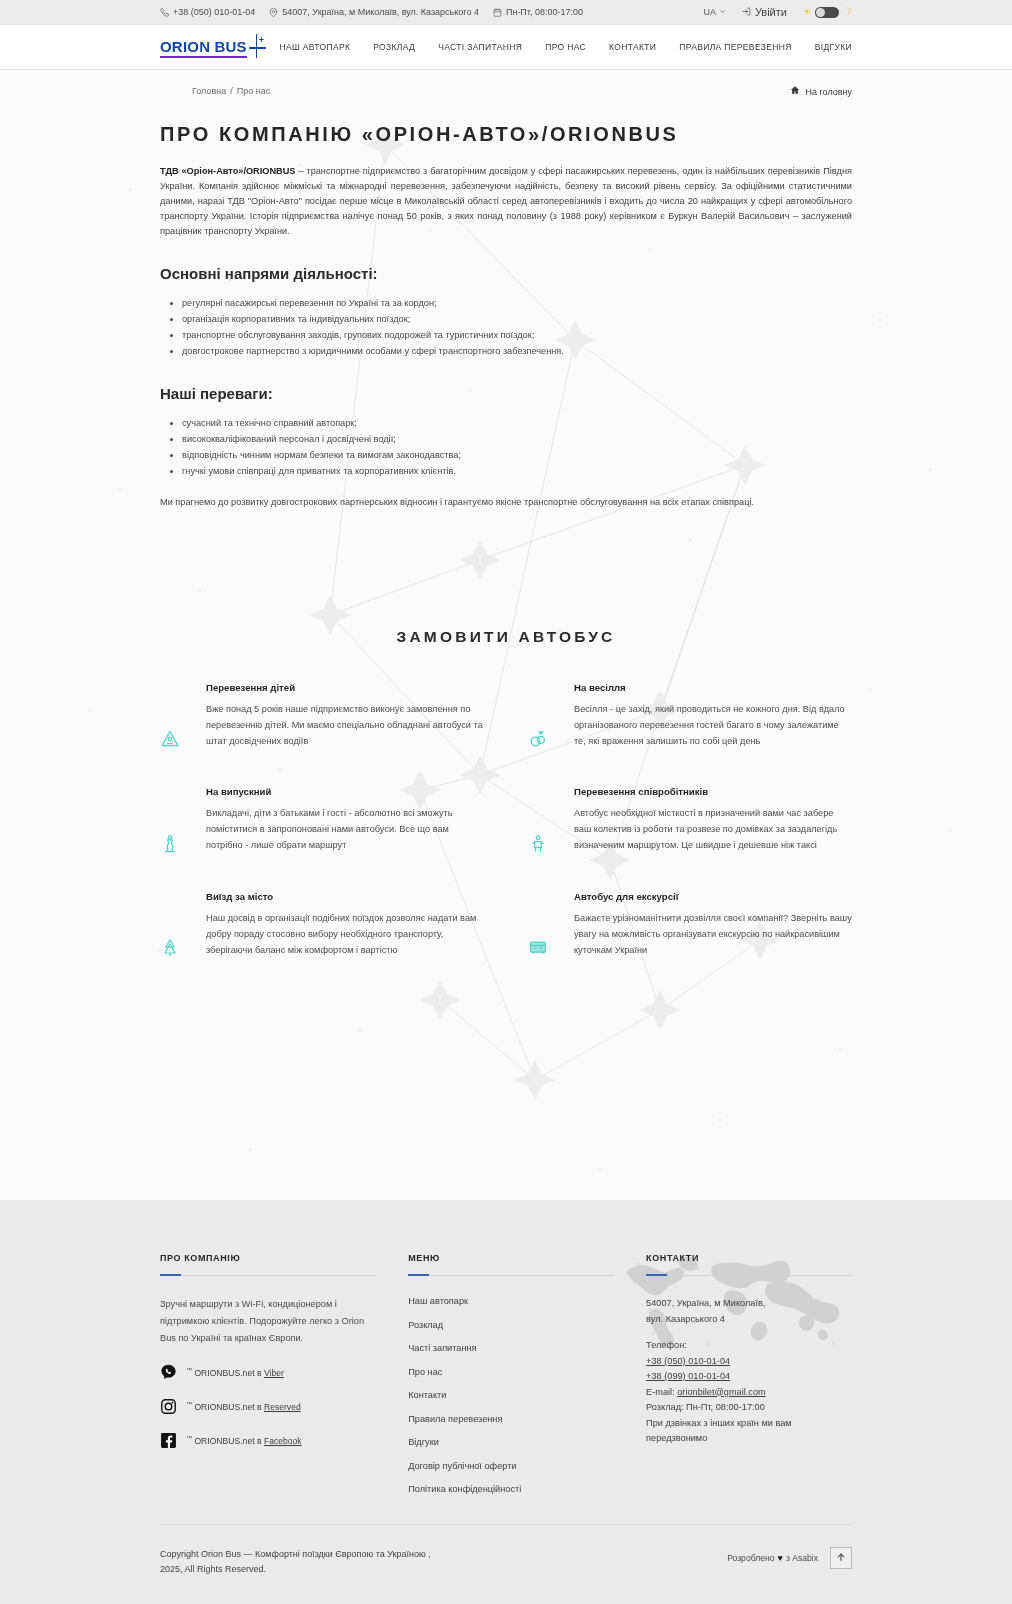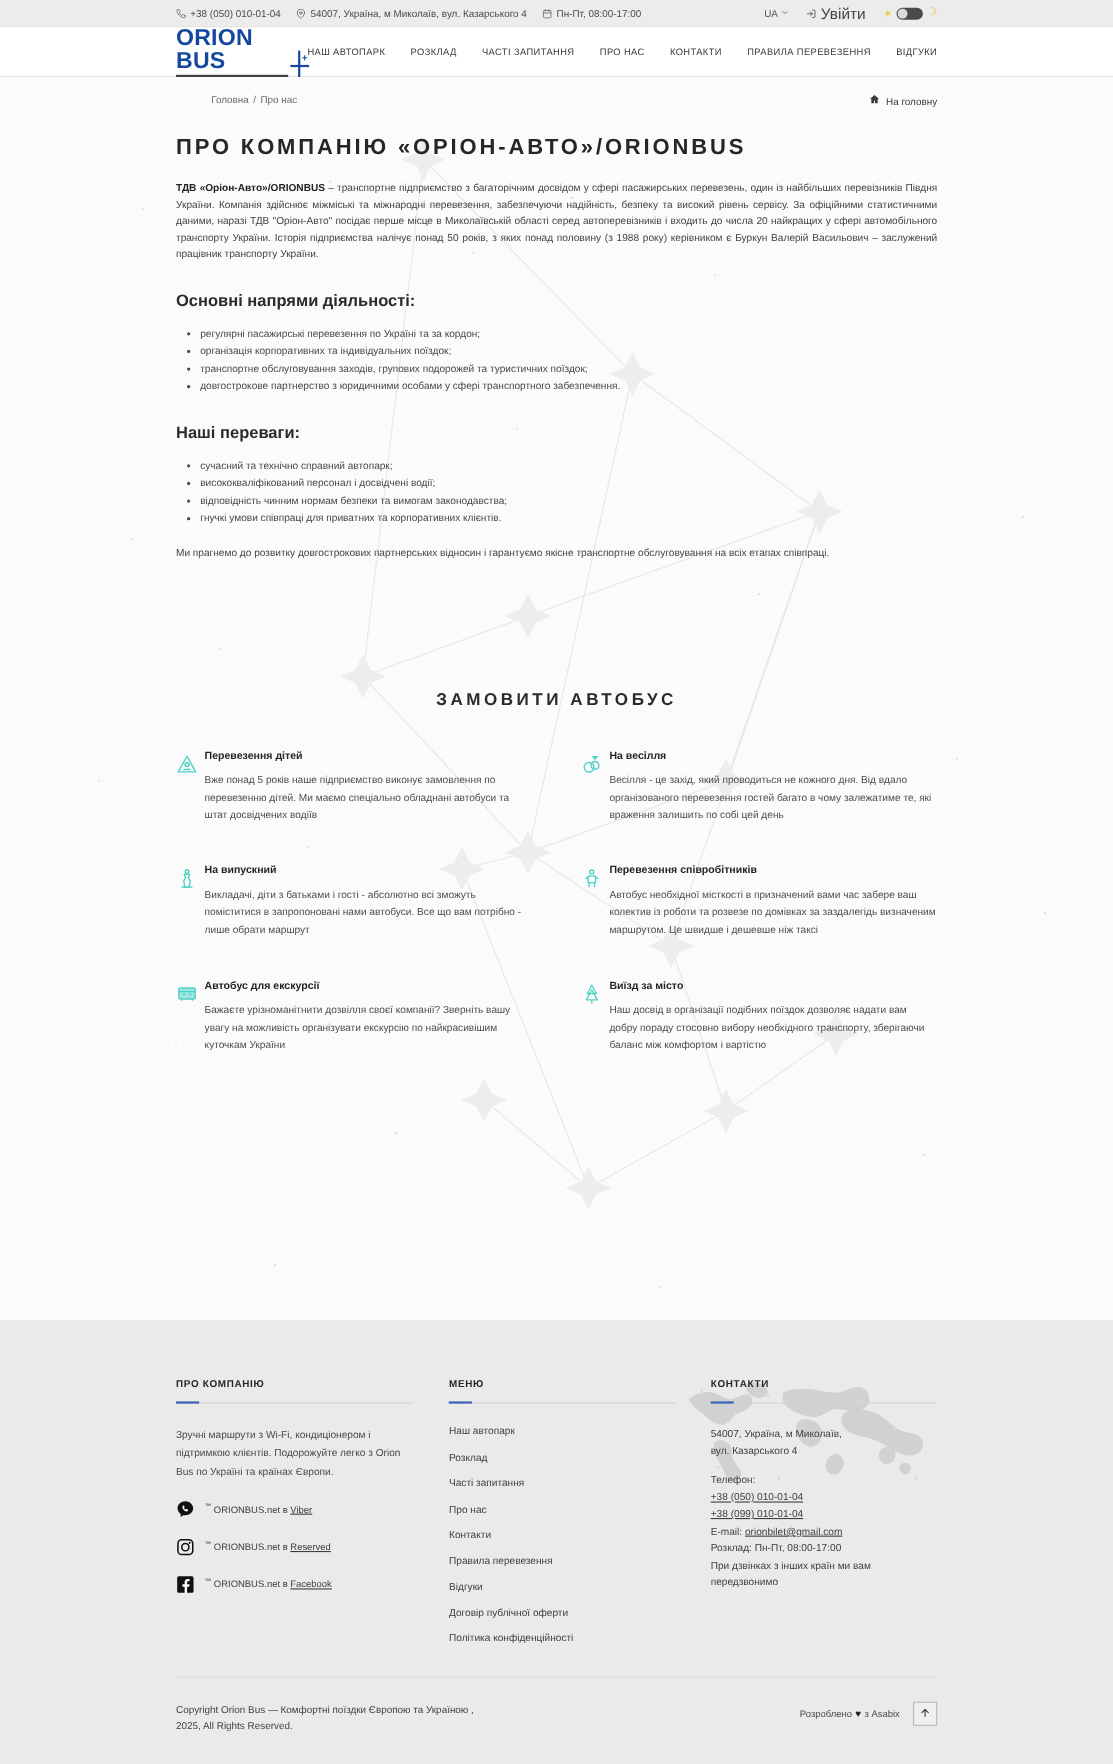--- a/index.html
+++ b/index.html
@@ -52,21 +52,21 @@
     align-items:center;
     gap:3px;
     font-size:9px;
     color:#555;
     cursor:pointer;
   }
   .login-link{
     display:flex;
     align-items:center;
     gap:4px;
-    font-size:14px;
+    font-size:11px;
     color:#444;
     cursor:pointer;
   }
   .theme-toggle{
     display:flex;
     align-items:center;
     gap:4px;
   }
   .toggle-pill{
     width:24px;height:11px;border-radius:6px;background:#4a4a4a;position:relative;cursor:pointer;
@@ -90,25 +90,25 @@
   .logo{
     display:flex;
     align-items:flex-end;
     gap:1px;
     user-select:none;
     cursor:pointer;
   }
   .logo-text{
     font-family:"Liberation Sans", sans-serif;
     font-weight:bold;
-    font-size:21px;
+    font-size:15px;
     letter-spacing:0.2px;
     color:#13489e;
     line-height:1;
-    border-bottom:2px solid #404040;
+    border-bottom:2px solid #6d28d9;
     padding-bottom:2px;
   }
   .logo-star{
     position:relative;
     width:18px;height:22px;
     margin-left:1px;
   }
   .logo-star .v{
     position:absolute;left:7px;top:-2px;width:1.5px;height:24px;background:#13489e;
   }
@@ -226,22 +226,22 @@
   }
   .order-grid{
     margin-top:36px;
     display:grid;
     grid-template-columns:1fr 1fr;
     column-gap:44px;
     row-gap:37px;
   }
   .ocard{
     display:flex;
-    gap:6px;
-    align-items:flex-start;
+    gap:26px;
+    align-items:flex-end;
   }
   .ocard-ico{
     width:20px;height:20px;flex:0 0 20px;
     color:#4fd1c5;
     margin-top:3px;
   }
   .ocard-ico svg{ display:block; width:20px;height:20px;}
   .ocard-body h3{
     margin:0;
     font-size:9.6px;
@@ -610,44 +610,44 @@
             </svg>
         </span>
         <div class="ocard-body">
           <h3>Перевезення співробітників</h3>
           <p>Автобус необхідної місткості в призначений вами час забере ваш колектив із роботи та розвезе по домівках за заздалегідь визначеним маршрутом. Це швидше і дешевше ніж таксі</p>
         </div>
       </div>
 
       <div class="ocard">
         <span class="ocard-ico">
+          <svg viewBox="0 0 24 24" fill="none" stroke="#4fd1c5" stroke-width="1.4" stroke-linejoin="round">
+              <path d="M12 2 7 11h10z"></path>
+              <path d="M12 7 6 18h12z"></path>
+              <path d="M12 18v4"></path>
+            </svg>
+        </span>
+        <div class="ocard-body">
+          <h3>Виїзд за місто</h3>
+          <p>Наш досвід в організації подібних поїздок дозволяє надати вам добру пораду стосовно вибору необхідного транспорту, зберігаючи баланс між комфортом і вартістю</p>
+        </div>
+      </div>
+
+      <div class="ocard">
+        <span class="ocard-ico">
           <svg viewBox="0 0 24 24" fill="none" stroke="#4fd1c5" stroke-width="1.5" stroke-linejoin="round">
               <rect x="3" y="5" width="18" height="12" rx="1.5" fill="#4fd1c5" fill-opacity="0.55"></rect>
               <path d="M3 9h18"></path>
               <path d="M6 17v2M18 17v2"></path>
               <path d="M7 12h3M14 12h3"></path>
             </svg>
         </span>
         <div class="ocard-body">
           <h3>Автобус для екскурсії</h3>
           <p>Бажаєте урізноманітнити дозвілля своєї компанії? Зверніть вашу увагу на можливість організувати екскурсію по найкрасивішим куточкам України</p>
-        </div>
-      </div>
-
-      <div class="ocard">
-        <span class="ocard-ico">
-          <svg viewBox="0 0 24 24" fill="none" stroke="#4fd1c5" stroke-width="1.4" stroke-linejoin="round">
-              <path d="M12 2 7 11h10z"></path>
-              <path d="M12 7 6 18h12z"></path>
-              <path d="M12 18v4"></path>
-            </svg>
-        </span>
-        <div class="ocard-body">
-          <h3>Виїзд за місто</h3>
-          <p>Наш досвід в організації подібних поїздок дозволяє надати вам добру пораду стосовно вибору необхідного транспорту, зберігаючи баланс між комфортом і вартістю</p>
         </div>
       </div>
 
     </div>
   </div>
 
   <div class="spacer-bottom"></div>
 </div>
 
 <footer class="footer">

